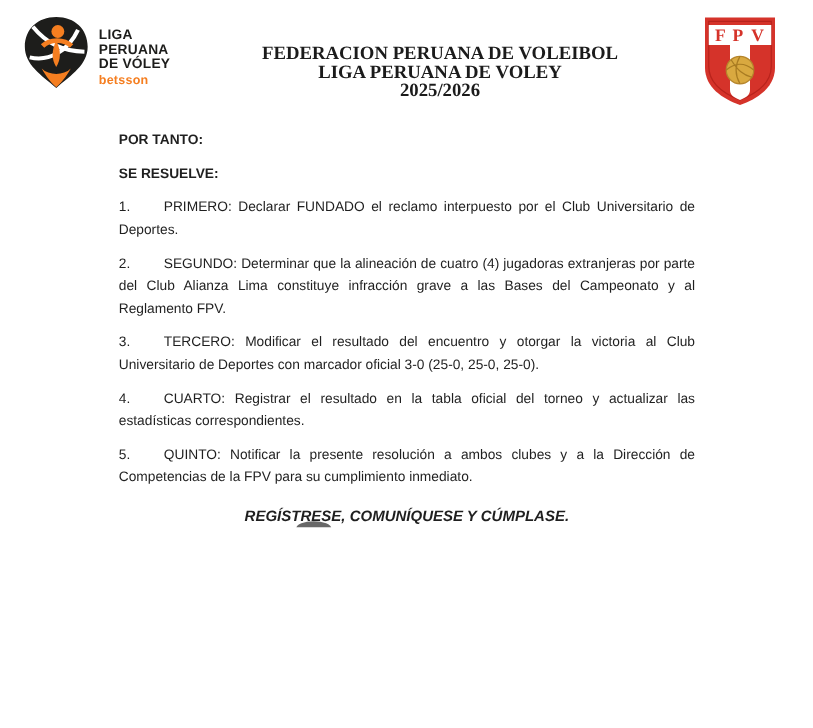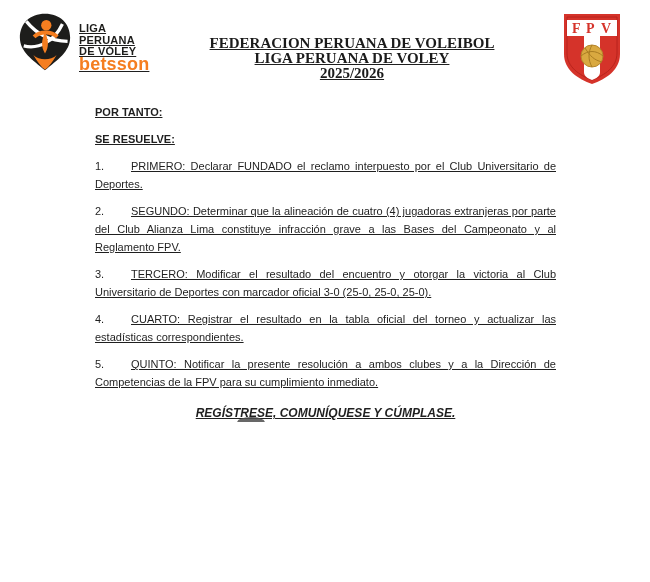--- a/index.html
+++ b/index.html
@@ -3,37 +3,36 @@
 <meta charset="utf-8">
 <style>
   html,body{margin:0;padding:0;background:#ffffff;}
   .page{
     position:relative;
     width:650px;height:422px;
     background:#ffffff;
     overflow:hidden;
     font-family:"Liberation Sans", sans-serif;
     color:#1f1f1f;
-    text-decoration:underline;
   }
   
   .header{
     display:flex;
     align-items:flex-start;
     padding:9px 26px 0 16px;
     height:84px;
   }
   .logo-left{display:flex;align-items:flex-start;width:142px;}
   .logo-left .mark{width:58px;height:66px;}
   .logo-left .wordmark{margin-left:5px;margin-top:14px;line-height:11.5px;}
   .logo-left .wordmark .blk{
     font-weight:800;font-size:11px;color:#1d1d1b;letter-spacing:.2px;
   }
   .logo-left .wordmark .brand{
-    font-weight:800;font-size:18px;color:#f57e20;letter-spacing:.2px;margin-top:1px;
+    font-weight:800;font-size:10px;color:#f57e20;letter-spacing:.2px;margin-top:1px;
   }
   .title-block{
     flex:1;
     text-align:center;
     margin-top:27px;
     font-family:"Liberation Serif", serif;
     font-weight:bold;
     font-size:15px;
     line-height:15px;
     color:#1b1b1b;

